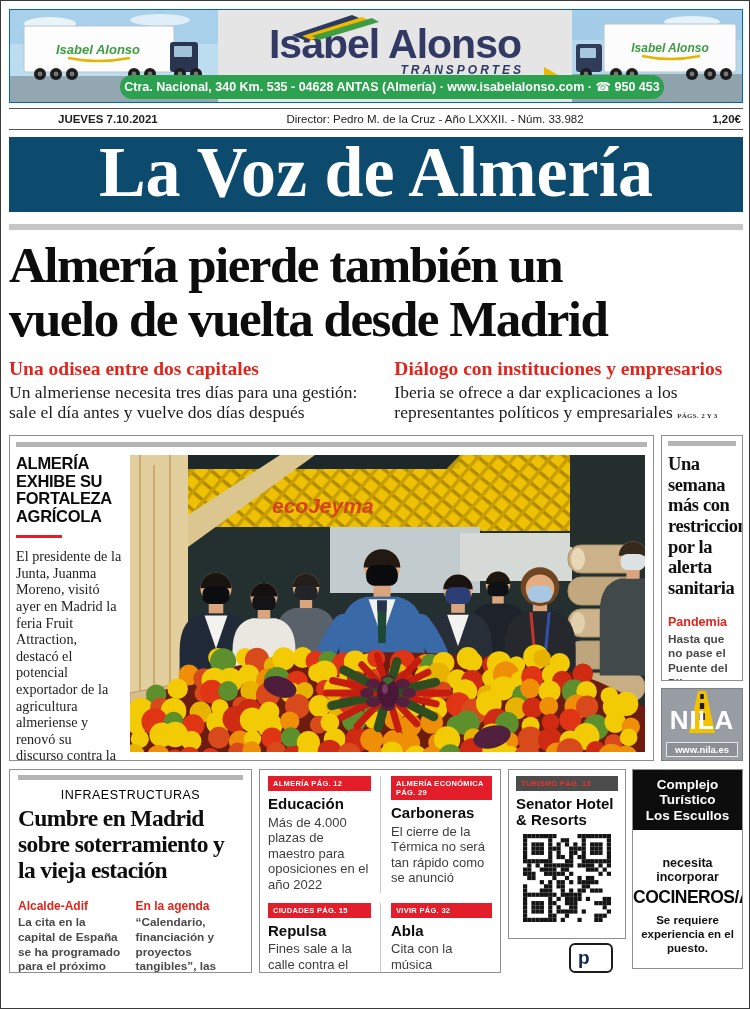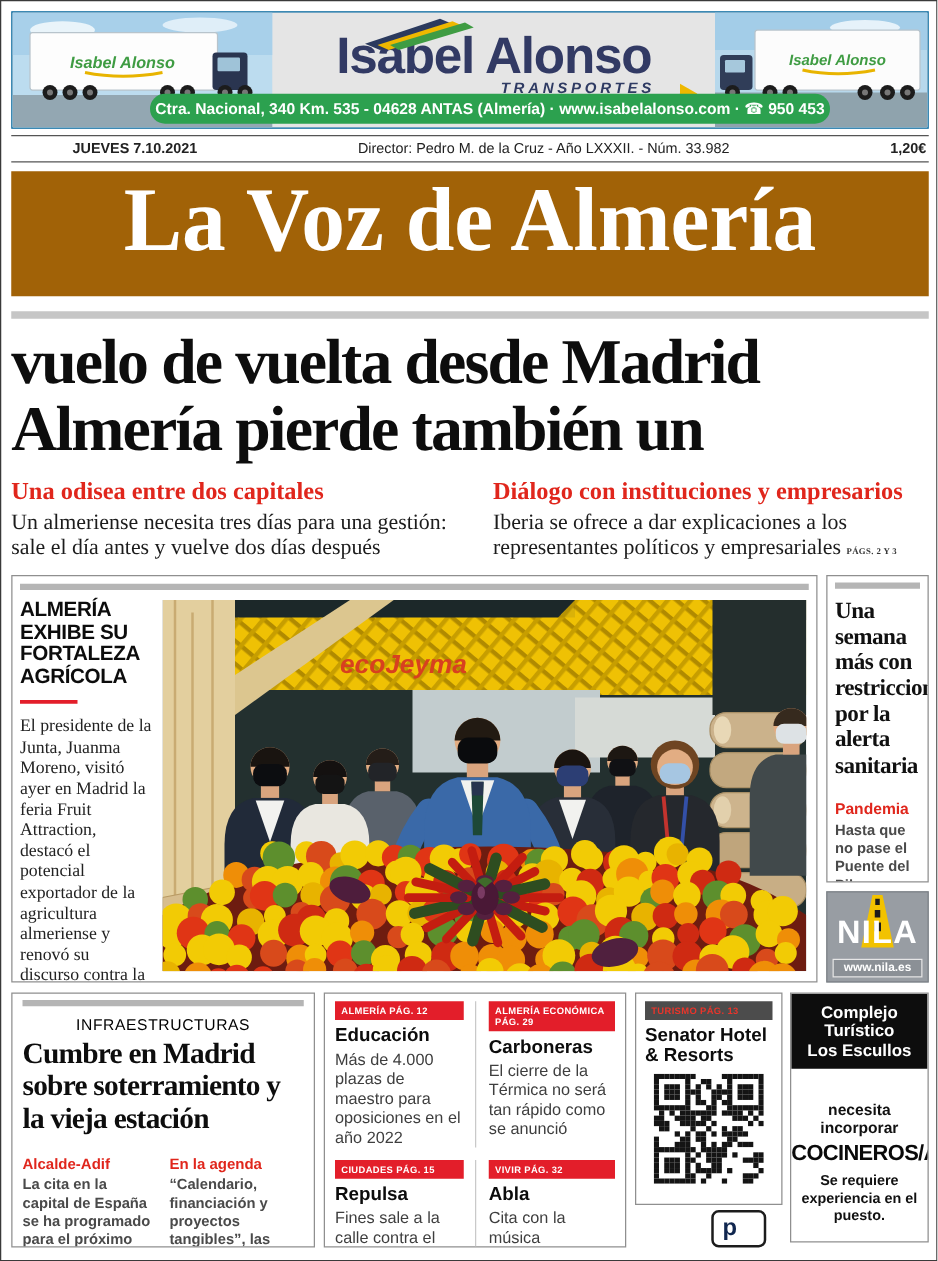--- a/index.html
+++ b/index.html
@@ -21,21 +21,21 @@
             color:#fff;font-size:12.5px;font-weight:bold;line-height:24px;text-align:center;
             font-family:"Liberation Sans","DejaVu Sans",sans-serif;z-index:5;}
 
   
   .dateline{display:flex;justify-content:space-between;align-items:center;margin-top:5px;
             border-top:1px solid #555;border-bottom:1px solid #555;padding:4px 2px;font-size:11.5px;color:#222;}
   .dateline .d{font-weight:bold;margin-left:47px;}
   .dateline .p{font-weight:bold;}
 
   
-  .masthead{margin-top:7px;height:100px;background:#a16207;display:flex;align-items:flex-start;justify-content:center;}
+  .masthead{margin-top:7px;height:75px;background:#0c4a6e;display:flex;align-items:flex-end;justify-content:center;}
   .masthead span{font-family:"Liberation Serif",serif;font-weight:bold;color:#fff;font-size:70px;letter-spacing:0px;
                  transform:scaleY(1.04);white-space:nowrap;}
   .graybar{height:6px;background:#c6c6c6;margin:12px 0 8px 0;}
 
   
   .headline{font-family:"Liberation Serif",serif;font-weight:bold;font-size:51px;line-height:1.06;color:#0d0d0d;letter-spacing:-1.5px;}
   .subheads{display:flex;margin-top:12px;padding-bottom:4px;}
   .subheads .col-l{width:52.5%;padding-right:14px;box-sizing:border-box;}
   .subheads .col-r{width:47.5%;}
   .kicker{font-family:"Liberation Serif",serif;font-weight:bold;color:#e0261c;font-size:19.5px;line-height:1.1;}
@@ -196,22 +196,22 @@
     <span class="p">1,20€</span>
   </div>
 
   <div class="masthead">
     <span>La Voz de Almería</span>
   </div>
 
   <div class="graybar"></div>
 
   <div class="headline">
+    <div>Almería pierde también un</div>
     <div>vuelo de vuelta desde Madrid</div>
-    <div>Almería pierde también un</div>
   </div>
 
   <div class="subheads">
     <div class="col-l">
       <div class="kicker">Una odisea entre dos capitales</div>
       <div class="subtext">Un almeriense necesita tres días para una gestión: sale el día antes y vuelve dos días después</div>
     </div>
     <div class="col-r">
       <div class="kicker">Diálogo con instituciones y empresarios</div>
       <div class="subtext"><span>Iberia se ofrece a dar explicaciones a los representantes políticos y empresariales</span> <span class="pageref">PÁGS. 2 Y 3</span></div>

